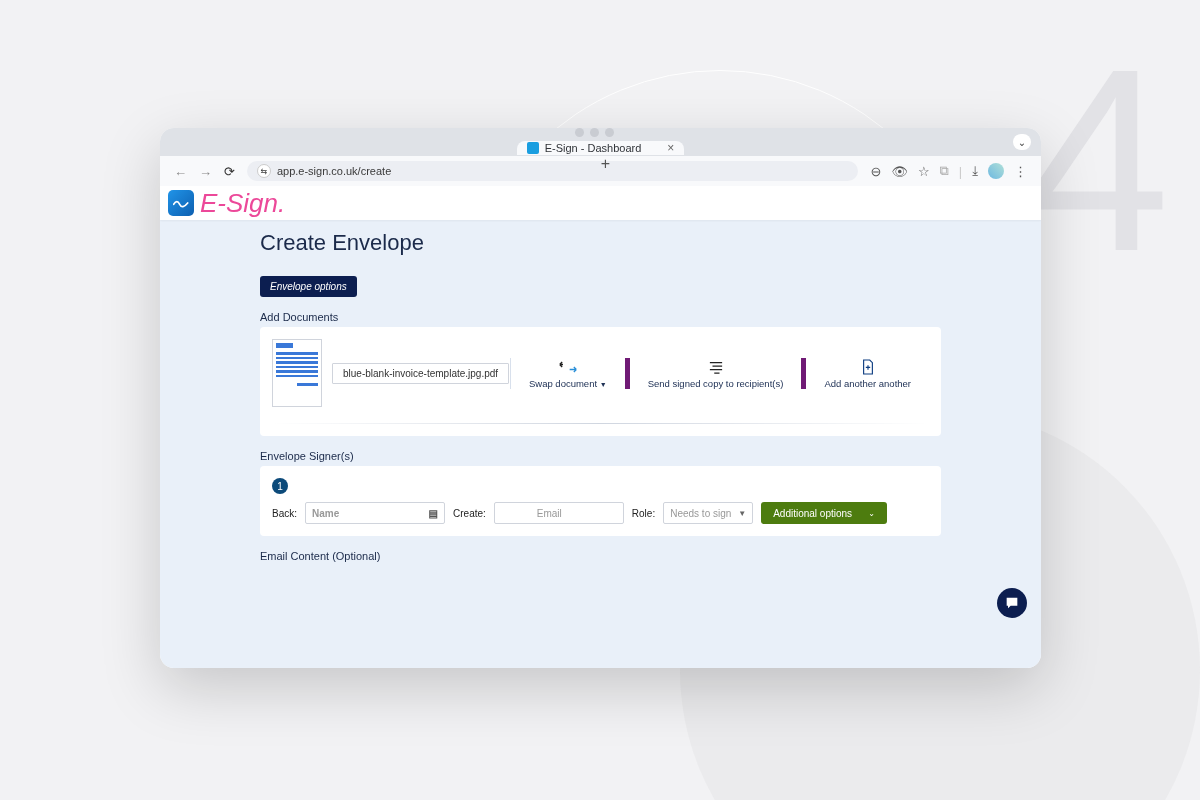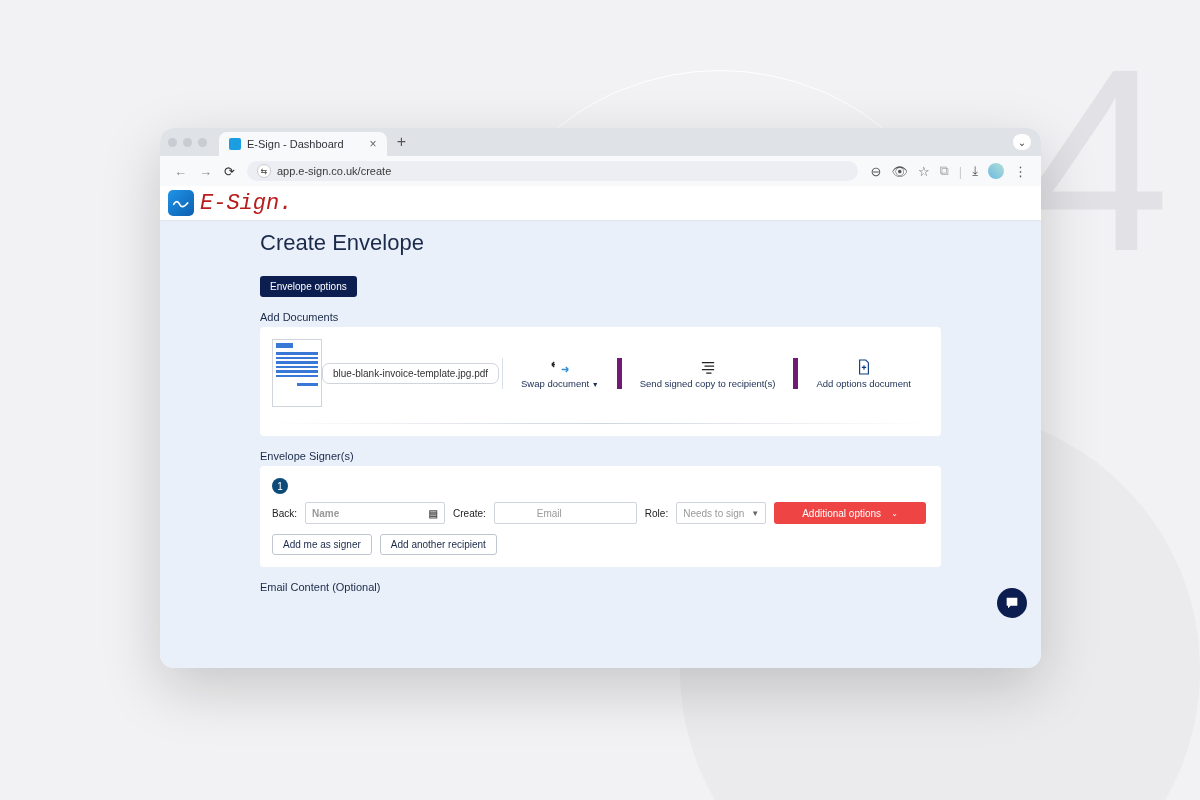--- a/index.html
+++ b/index.html
@@ -24,21 +24,21 @@
   .window {
     position: absolute; left: 160px; top: 128px;
     width: 881px; height: 540px;
     background: #fff; border-radius: 14px;
     box-shadow: 0 20px 60px rgba(0,0,0,0.18);
     overflow: hidden;
     display: flex; flex-direction: column;
   }
   .tab-strip {
     height: 28px; background: #dfe2e7; display: flex; align-items: center;
-    padding: 0 8px; position: relative;
+    padding: 0 8px; position: relative; flex-direction: column;
   }
   .traffic { display: flex; gap: 6px; margin-right: 12px; }
   .traffic span { width: 9px; height: 9px; border-radius: 50%; background: #c9ccd2; display: block; }
   .tab {
     background: #f8f9fb; height: 24px; border-radius: 8px 8px 0 0;
     display: flex; align-items: center; padding: 0 10px; gap: 6px;
     font-size: 11px; color: #303338; margin-top: 4px;
   }
   .tab .favicon { width: 12px; height: 12px; background: #1a9ee0; border-radius: 2px; }
   .tab .close { font-size: 12px; color: #666; margin-left: 20px; cursor: pointer; }
@@ -50,50 +50,50 @@
   .url-bar .navbtn.active { color: #333; }
   .addr { flex: 1; background: #eceef3; border-radius: 12px; height: 20px; display: flex; align-items: center; padding: 0 10px; font-size: 11px; color: #3a3a3a; gap: 6px; }
   .addr .site-switch { width: 14px; height: 14px; background: #fff; border: 1px solid #ccc; border-radius: 50%; display: flex; align-items: center; justify-content: center; font-size: 8px; }
   .url-icons { display: flex; gap: 10px; align-items: center; color: #555; }
   .url-icons span { cursor: pointer; font-size: 13px; }
   .avatar { width: 16px; height: 16px; border-radius: 50%; background: linear-gradient(45deg,#6db8e0,#b0e0d8); }
 
   .app { flex: 1; display: flex; flex-direction: column; background: #e9f0f9; }
   .logo-bar { background: #fff; height: 34px; display: flex; align-items: center; padding: 0 8px; box-shadow: 0 1px 2px rgba(0,0,0,0.05); }
   .logo-bar .logo-icn { width: 26px; height: 26px; background: linear-gradient(135deg,#2094e8,#0d5fb0); border-radius: 5px; margin-right: 6px; display: flex; align-items: center; justify-content: center; color: #fff; }
-  .logo-bar .logo-txt { font-family: Liberation Mono, monospace; font-size: 22px; color: #b91c1c; font-style: italic; }
+  .logo-bar .logo-txt { font-family: Liberation Sans, sans-serif; font-size: 26px; color: #ec4899; font-style: italic; }
 
   .content { flex: 1; padding: 10px 100px 0 100px; overflow: hidden; position: relative; }
   .page-head { display: flex; justify-content: space-between; align-items: flex-start; flex-direction: column; }
   .page-title { font-size: 22px; color: #1b2a4a; font-weight: 500; }
-  .env-opts-btn { background: #0c1e50; color: #fff; font-size: 10px; padding: 5px 10px; border-radius: 3px; cursor: pointer; margin-top: 20px; }
+  .env-opts-btn { background: #0c1e50; color: #fff; font-size: 10px; padding: 5px 10px; border-radius: 3px; cursor: pointer; margin-top: 20px; font-style: italic; }
 
   .sec-label { font-size: 11px; color: #1b2a4a; margin-top: 14px; margin-bottom: 4px; }
   .card { background: #fff; border-radius: 4px; padding: 12px; }
 
   .doc-row { display: flex; align-items: center; }
   .thumb { width: 50px; height: 68px; border: 1px solid #d0d4dc; padding: 3px; background: #fff; }
   .thumb-inner { width: 100%; height: 100%; background: linear-gradient(#fff,#fff); position: relative; }
   .thumb-inner .tline { height: 2.5px; background: #3a78d8; margin: 2px 0; }
   .thumb-inner .thead { height: 5px; background: #3a78d8; width: 40%; margin-bottom: 4px; }
-  .doc-name-box { margin-left: 0; border: 1px solid #d0d4dc; padding: 4px 10px; font-size: 10px; color: #333; border-radius: 7px; background: #fff; }
+  .doc-name-box { margin-left: 10px; border: 1px solid #d0d4dc; padding: 4px 10px; font-size: 10px; color: #333; border-radius: 1px; background: #fff; }
   .doc-actions { margin-left: auto; display: flex; }
   .da { border-left: 5px solid #701a75; padding: 0 18px; text-align: center; font-size: 9.5px; color: #213357; cursor: pointer; }
   .da:first-child { border-left: 1px solid #d8e0ec; }
   .da .da-icn { height: 18px; display: flex; align-items: center; justify-content: center; margin-bottom: 2px; font-size: 13px; }
   .hr-fade { height: 1px; background: linear-gradient(to right, transparent, #d0d6e0, transparent); margin-top: 16px; }
 
   .signer-badge { width: 16px; height: 16px; background: #0c4a7a; color: #fff; border-radius: 50%; font-size: 10px; display: flex; align-items: center; justify-content: center; margin-bottom: 8px; }
   .form-row { display: flex; align-items: center; gap: 8px; flex-wrap: wrap; }
   .lbl { font-size: 10px; color: #222; }
   .inp { border: 1px solid #d0d4dc; height: 22px; padding: 0 6px; font-size: 10px; color: #888; border-radius: 2px; background: #fff; display: flex; align-items: center; justify-content: space-between; }
   .inp.name { width: 140px; font-weight: bold; }
-  .inp.email { width: 143px; padding-left: 42px; }
+  .inp.email { width: 130px; padding-left: 42px; }
   .sel { width: 90px; display: flex; align-items: center; justify-content: space-between; }
-  .addl-btn { background: #ef4444; color: #fff; font-size: 10px; height: 22px; padding: 0 28px; border-radius: 3px; cursor: pointer; display: flex; align-items: center; gap: 10px; }
+  .addl-btn { background: #4d7c0f; color: #fff; font-size: 10px; height: 22px; padding: 0 12px; border-radius: 3px; cursor: pointer; display: flex; align-items: center; gap: 16px; }
   .btn-outline { border: 1px solid #bfc6d2; background: #fff; font-size: 10px; padding: 4px 10px; border-radius: 3px; cursor: pointer; color: #1b2a4a; }
   .btn-row { display: flex; gap: 8px; margin-top: 10px; }
 
   .footer { height: 40px; background: #fff; display: flex; align-items: center; justify-content: space-between; padding: 0 16px; border-top: 1px solid #e0e3e8; }
   .foot-btn { font-size: 10px; padding: 5px 14px; border-radius: 3px; cursor: pointer; }
   .foot-btn.back { border: 1px solid #bfc6d2; background: #fff; color: #1b2a4a; }
   .foot-btn.continue { background: #0c1e50; color: #fff; }
 
   .intercom { position: absolute; right: 14px; bottom: 50px; width: 30px; height: 30px; background: #0c1e50; border-radius: 50%; display: flex; align-items: center; justify-content: center; cursor: pointer; }
   .intercom svg { fill: #fff; }
@@ -192,21 +192,21 @@
               </div>
               <span>Send signed copy to recipient(s)</span>
             </div>
             <div class="da">
               <div class="da-icn">
                 <svg width="14" height="16" viewBox="0 0 16 18">
                     <path d="M3 1h7l3 3v13H3z" stroke="#0c3c80" stroke-width="1.3" fill="none"></path>
                     <path d="M8 7v5M5.5 9.5h5" stroke="#0c3c80" stroke-width="1.3"></path>
                   </svg>
               </div>
-              <span>Add options document</span>
+              <span>Add another another</span>
             </div>
           </div>
         </div>
         <div class="hr-fade"></div>
       </div>
 
       <div class="sec-label">Envelope Signer(s)</div>
       <div class="card">
         <div class="signer-badge">1</div>
         <div class="form-row">
@@ -222,24 +222,20 @@
           <span class="lbl">Role:</span>
           <div class="inp sel">
             <span style="color:#999;">Needs to sign</span>
             <span style="font-size:8px;color:#666;">▼</span>
           </div>
           <div class="addl-btn">
             <span>Additional options</span>
             <span style="font-size:8px;">⌄</span>
           </div>
         </div>
-        <div class="btn-row">
-          <div class="btn-outline">Add me as signer</div>
-          <div class="btn-outline">Add another recipient</div>
-        </div>
       </div>
 
       <div class="sec-label">Email Content (Optional)</div>
     </div>
 
     <div class="intercom">
       <svg width="16" height="16" viewBox="0 0 24 24">
           <path d="M4 4h16v12H10l-4 4v-4H4z"></path>
         </svg>
     </div>

